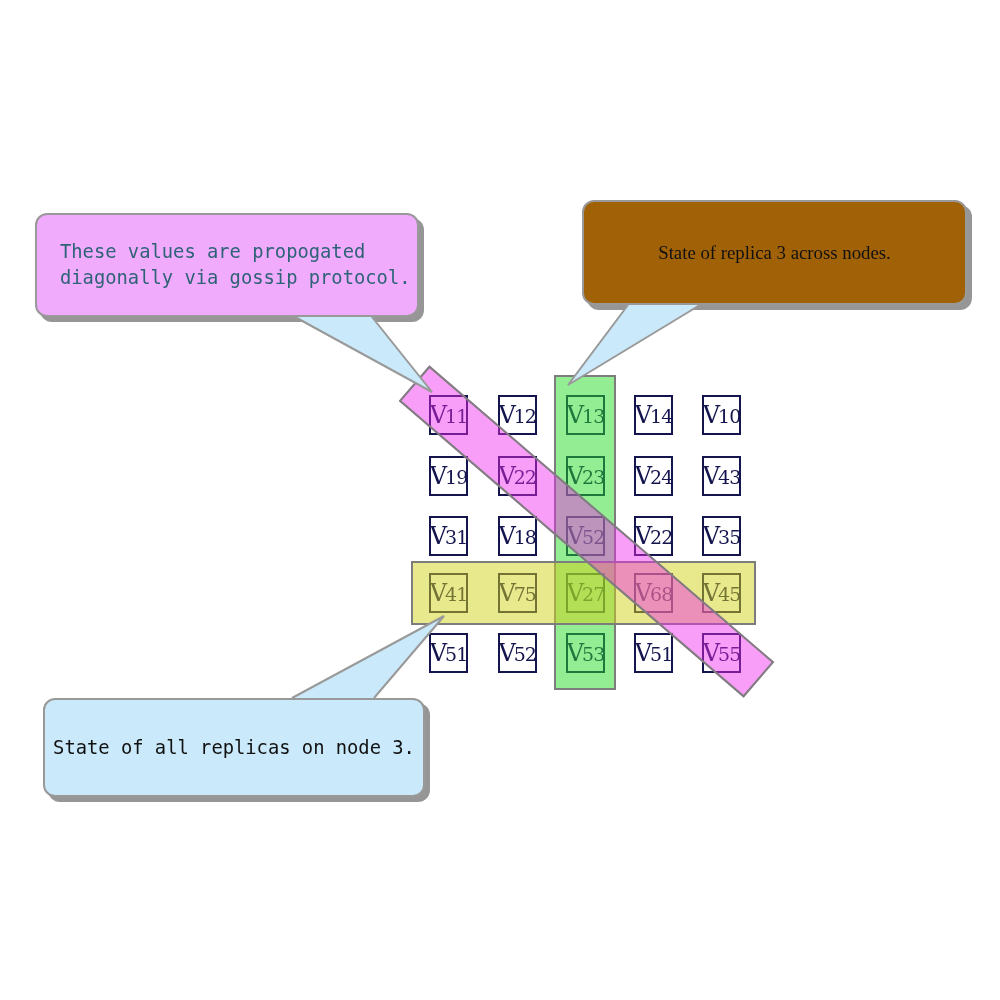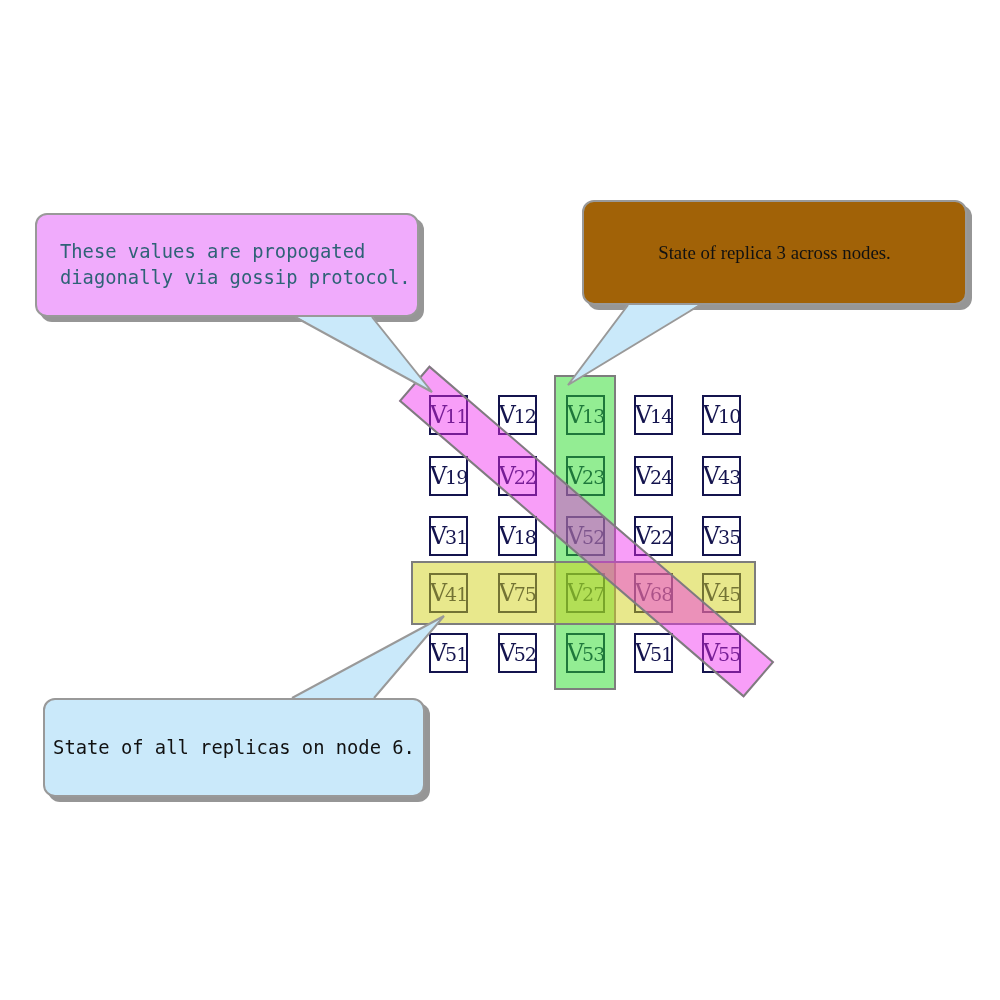--- a/index.html
+++ b/index.html
@@ -165,16 +165,16 @@
   </svg>
 
   <div class="callout" id="callout-gossip" style="background: #f0abfc; border-color: rgb(153, 153, 153); color: rgb(46, 98, 118);">
     <div class="line">These values are propogated</div>
     <div class="line">diagonally via gossip protocol.</div>
   </div>
   <div class="callout" id="callout-replica" style="background: #a16207; border-color: rgb(153, 153, 153); color: rgb(17, 17, 17); font-family: Liberation Serif, serif;">
     <div class="line">State of replica 3 across nodes.</div>
   </div>
   <div class="callout" id="callout-node" style="background: rgb(202, 233, 250); border-color: rgb(153, 153, 153); color: rgb(17, 17, 17);">
-    <div class="line">State of all replicas on node 6.</div>
+    <div class="line">State of all replicas on node 3.</div>
   </div>
 
 </div>
 
 </body></html>

